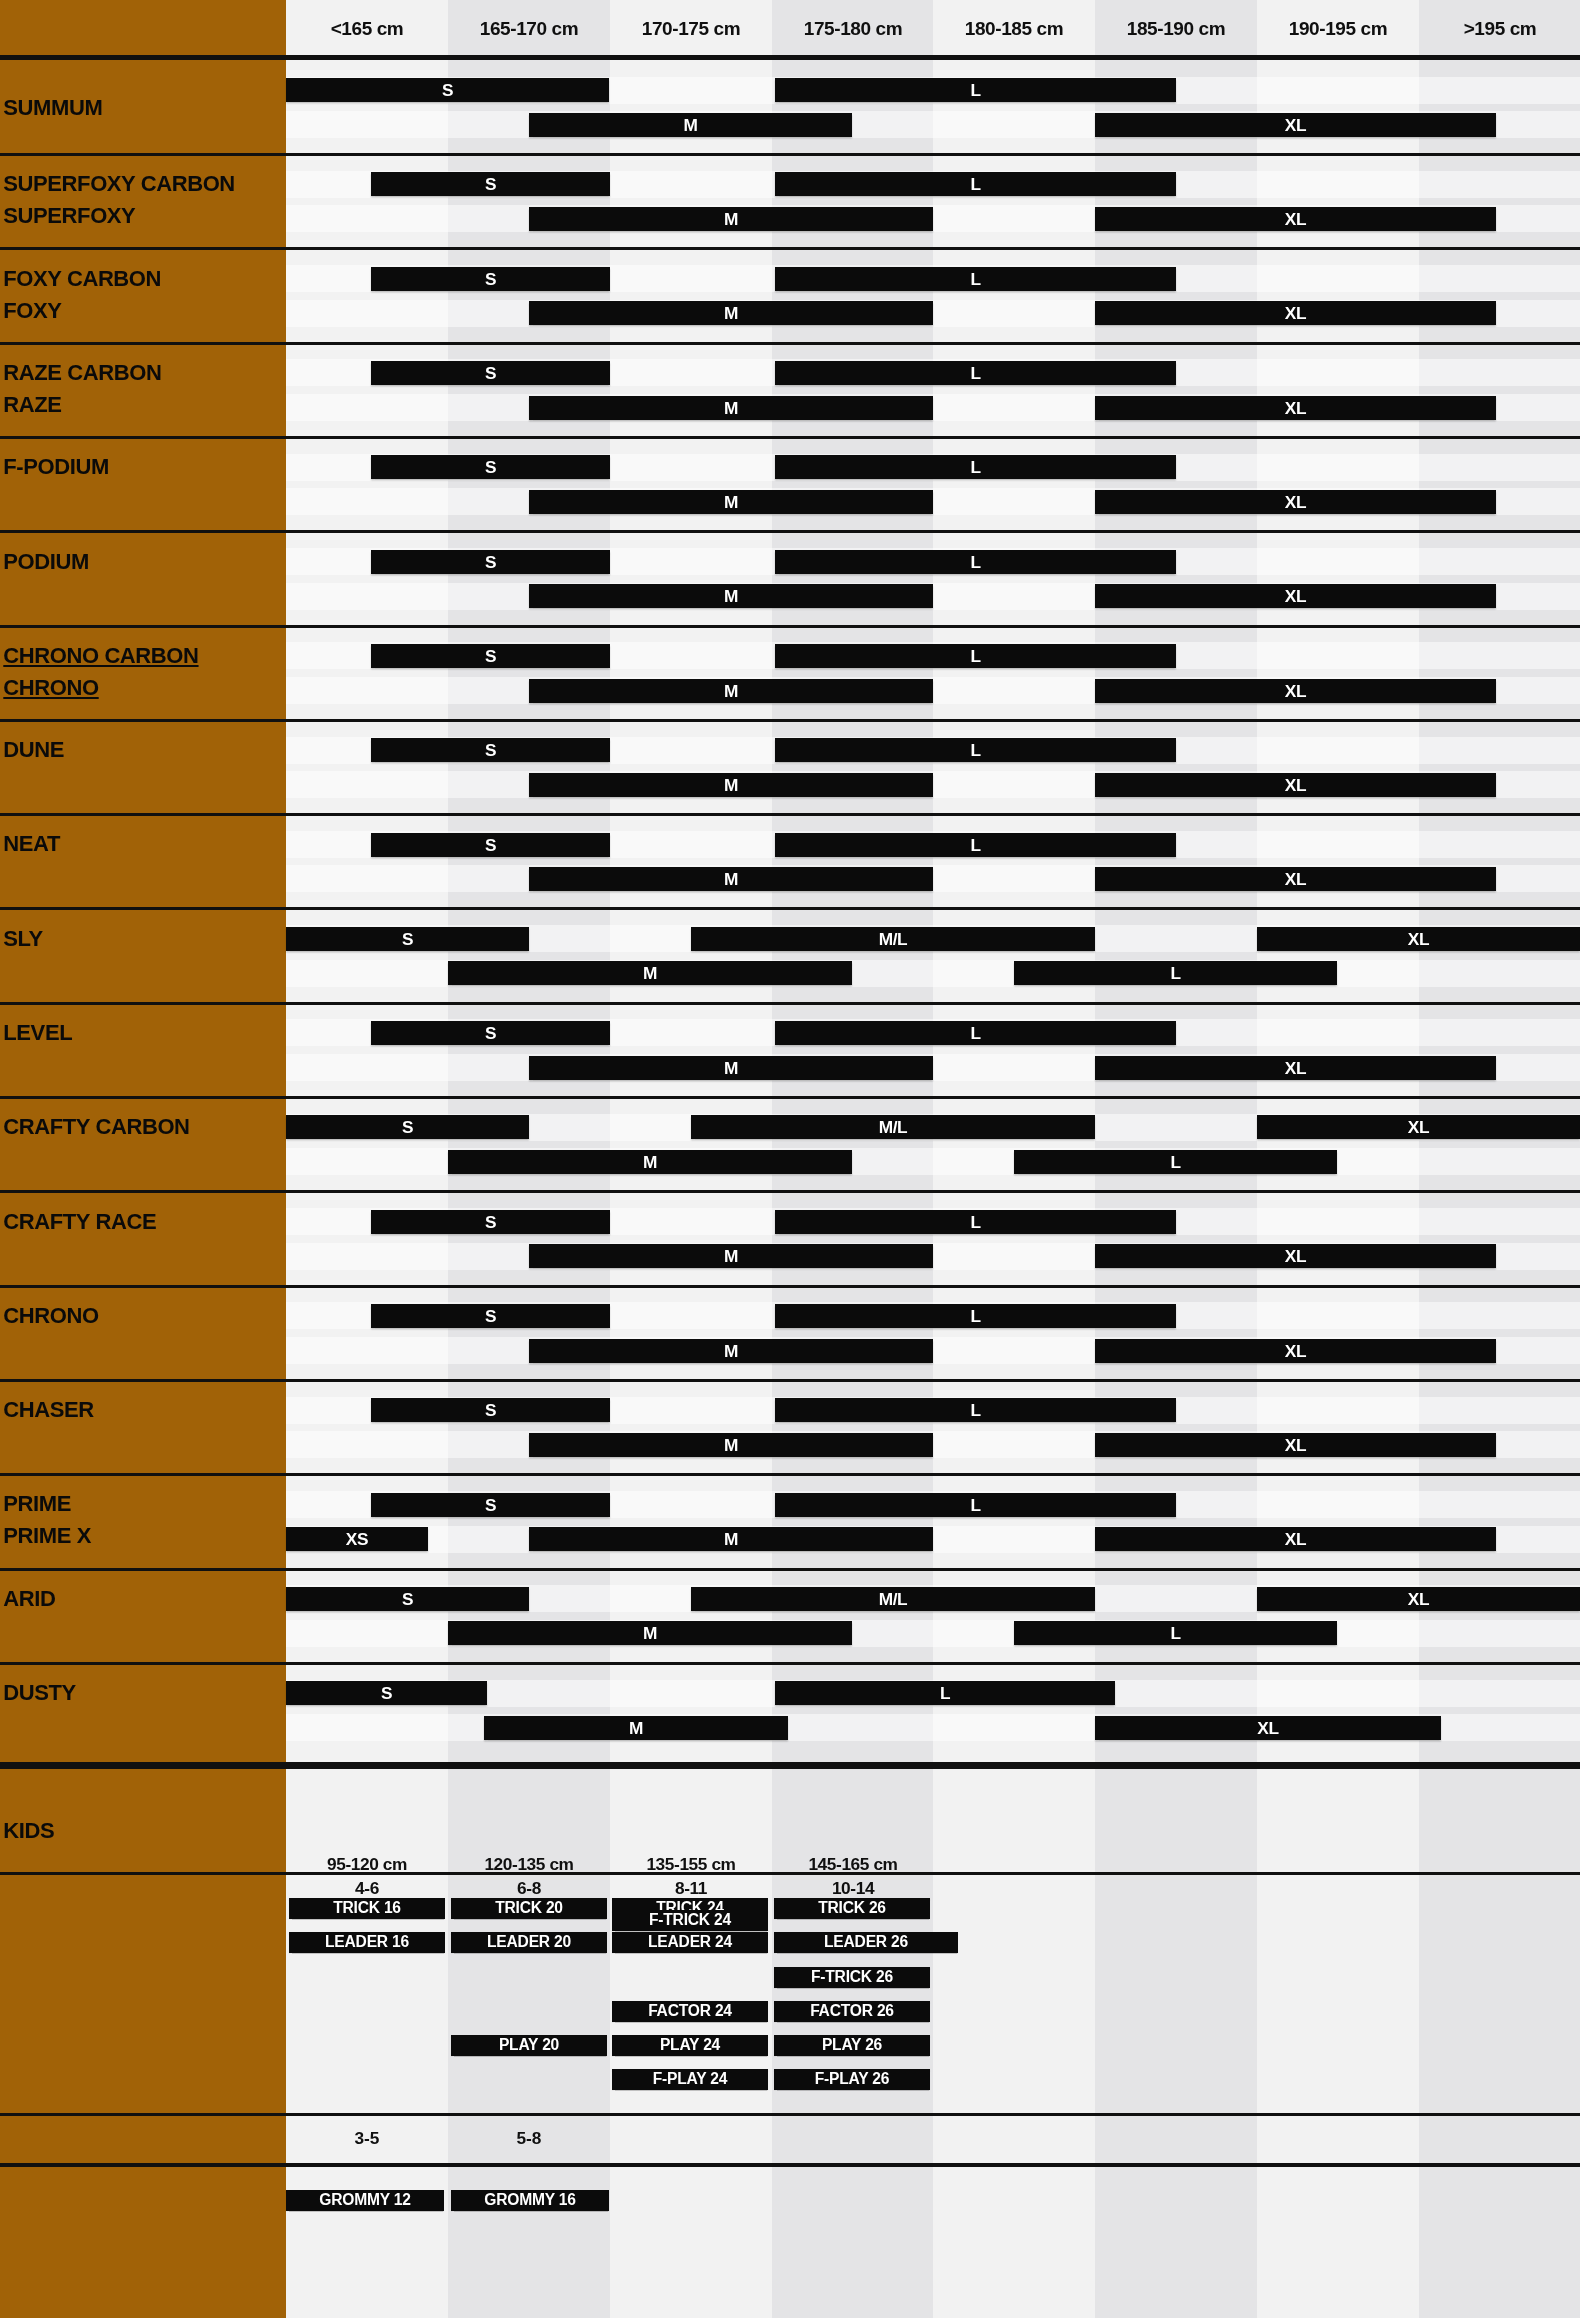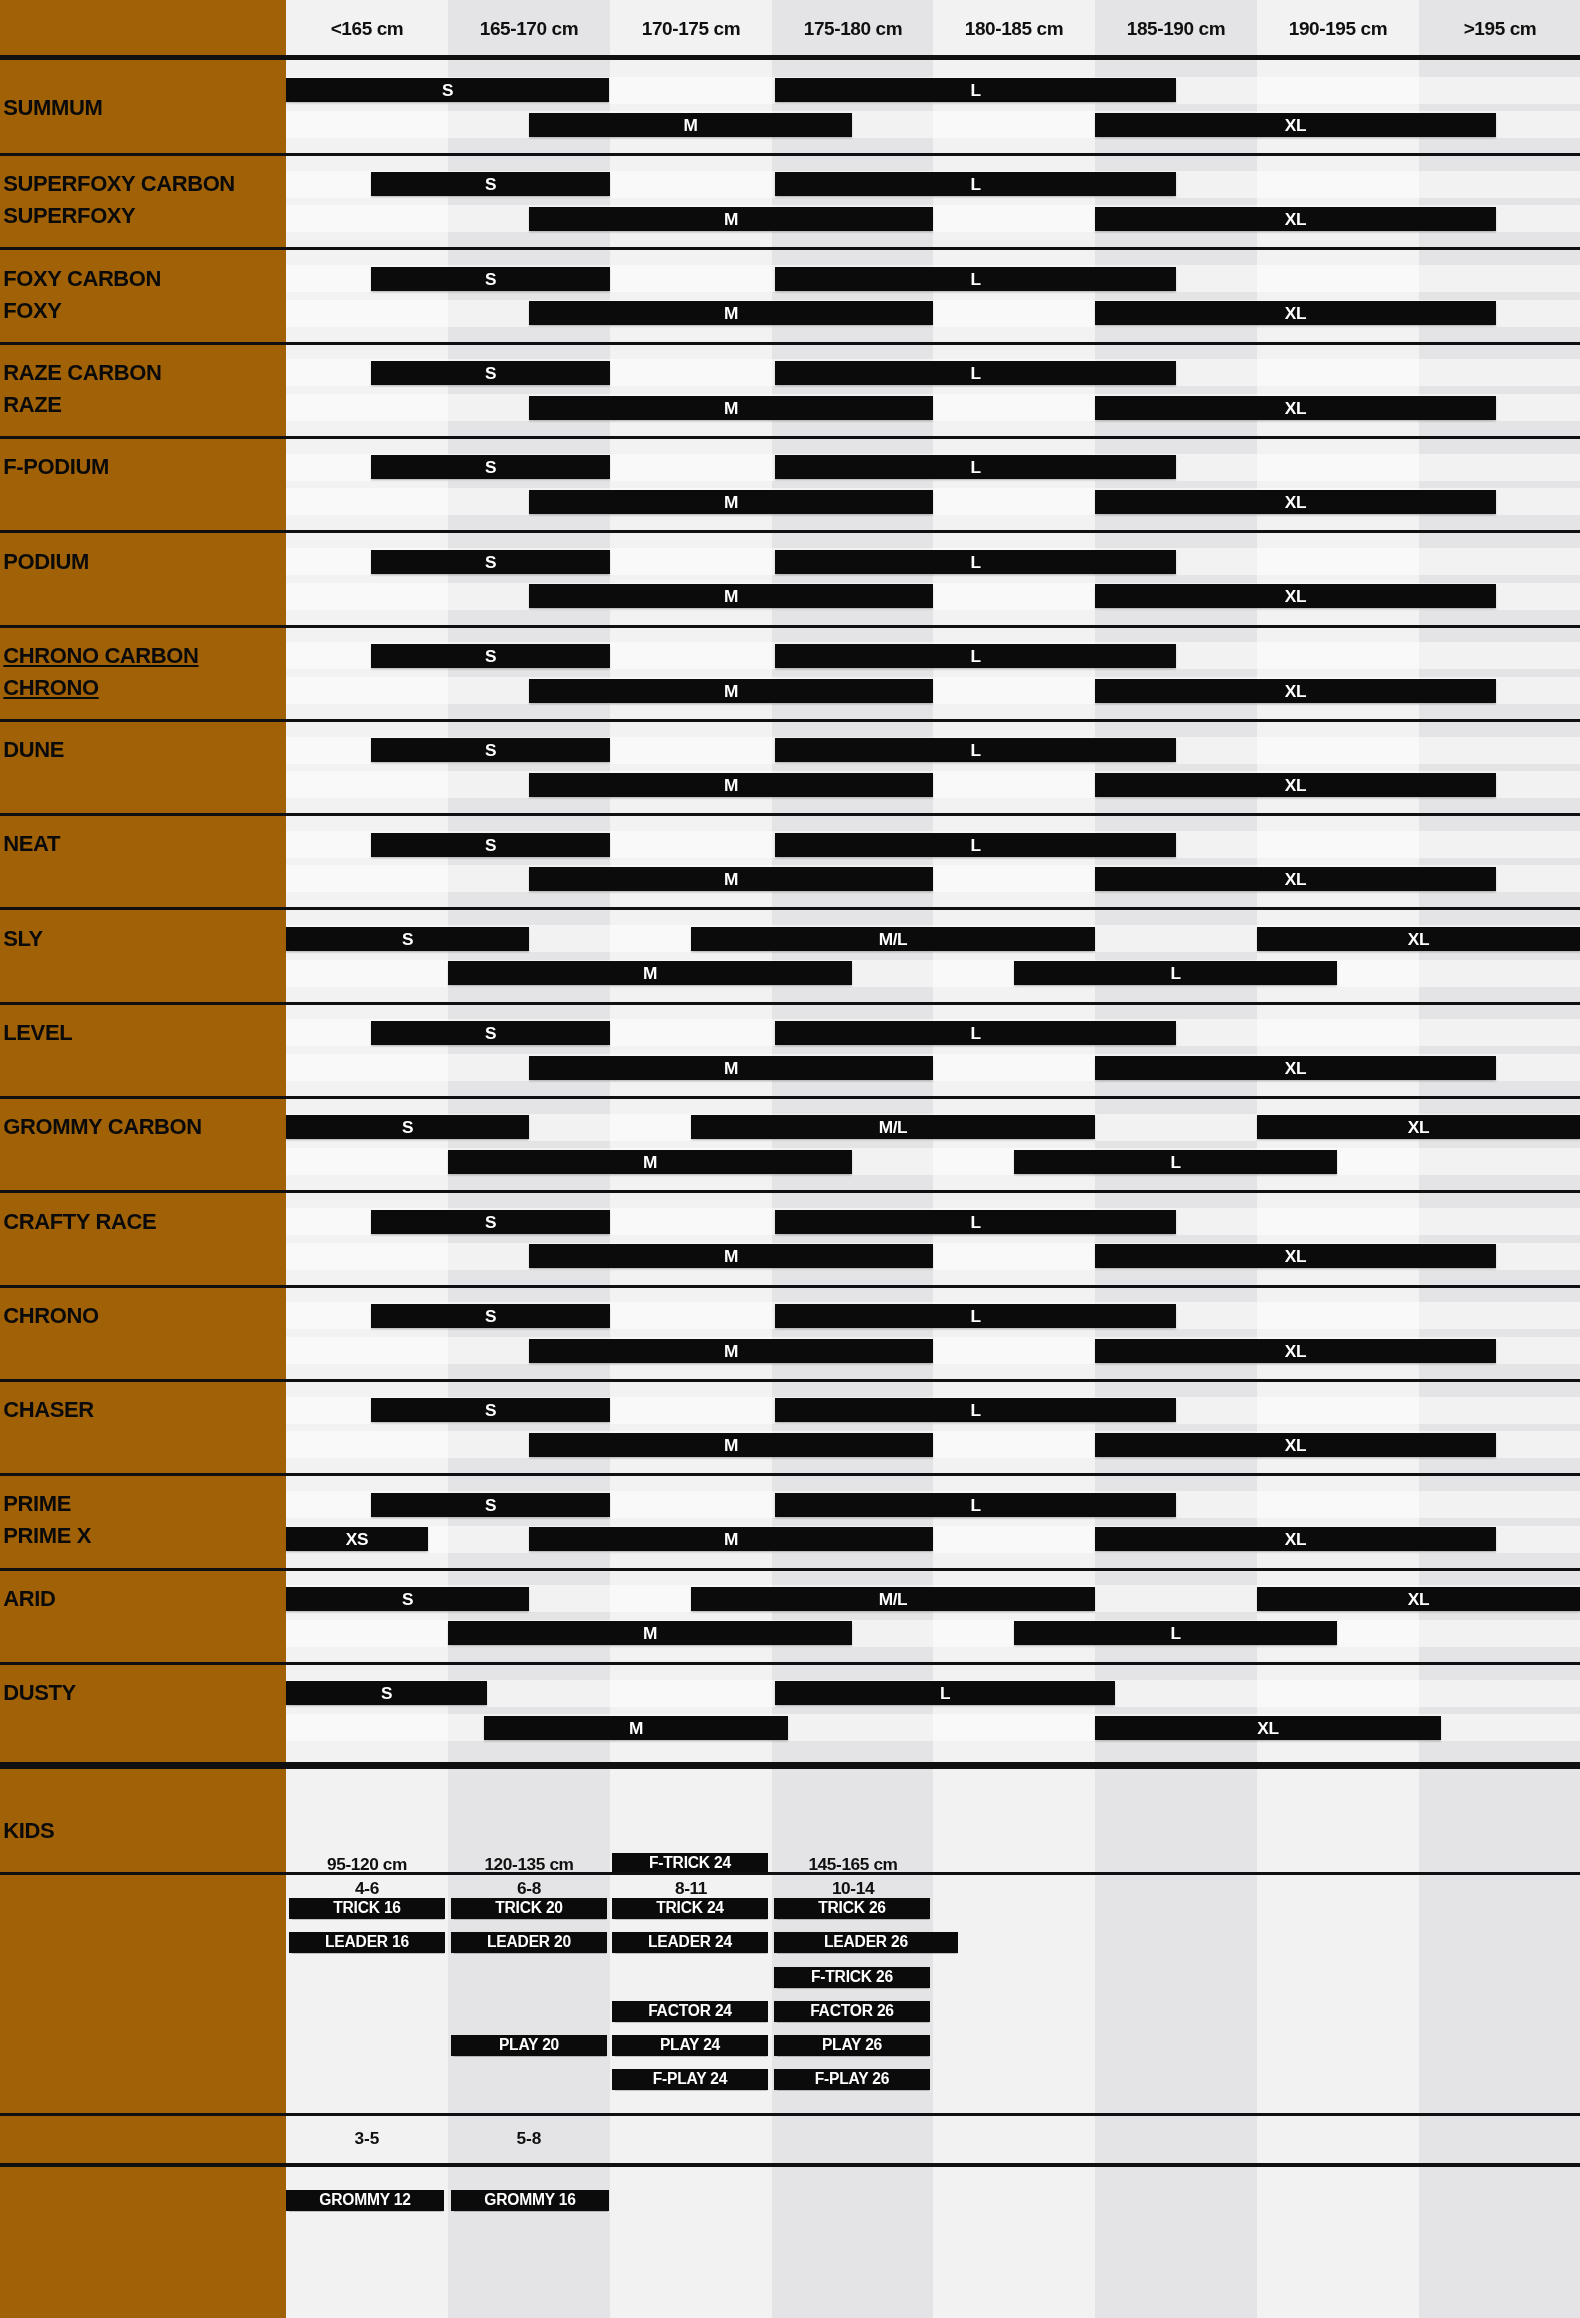--- a/index.html
+++ b/index.html
@@ -226,21 +226,21 @@
       </div>
       <div class="bar" style="left: 529px; width: 404px; top: 1056px;">
         <span>M</span>
       </div>
       <div class="bar" style="left: 1095px; width: 401px; top: 1056px;">
         <span>XL</span>
       </div>
       <div class="hline" style="top: 1096px; height: 2.5px;"></div>
       <div class="lane" style="left: 286px; width: 1294px; top: 1114px; height: 27px;"></div>
       <div class="lane" style="left: 286px; width: 1294px; top: 1148px; height: 27px;"></div>
-      <div class="rowlabel" style="top: 1111px;">GROMMY CARBON</div>
+      <div class="rowlabel" style="top: 1111px;">CRAFTY CARBON</div>
       <div class="bar" style="left: 286px; width: 243px; top: 1115px;">
         <span>S</span>
       </div>
       <div class="bar" style="left: 691px; width: 404px; top: 1115px;">
         <span>M/L</span>
       </div>
       <div class="bar" style="left: 1257px; width: 323px; top: 1115px;">
         <span>XL</span>
       </div>
       <div class="bar" style="left: 448px; width: 404px; top: 1150px;">
@@ -382,21 +382,21 @@
       </div>
       <div class="kbar" style="left: 451px; width: 156px; top: 1932px;">
         <span>LEADER 20</span>
       </div>
       <div class="kbar" style="left: 612px; width: 156px; top: 1932px;">
         <span>LEADER 24</span>
       </div>
       <div class="kbar" style="left: 774px; width: 184px; top: 1932px;">
         <span>LEADER 26</span>
       </div>
-      <div class="kbar" style="left: 612px; width: 156px; top: 1853px;">
+      <div class="kbar" style="left: 612px; width: 156px; top: 1910px;">
         <span>F-TRICK 24</span>
       </div>
       <div class="kbar" style="left: 774px; width: 156px; top: 1967px;">
         <span>F-TRICK 26</span>
       </div>
       <div class="kbar" style="left: 612px; width: 156px; top: 2001px;">
         <span>FACTOR 24</span>
       </div>
       <div class="kbar" style="left: 774px; width: 156px; top: 2001px;">
         <span>FACTOR 26</span>

